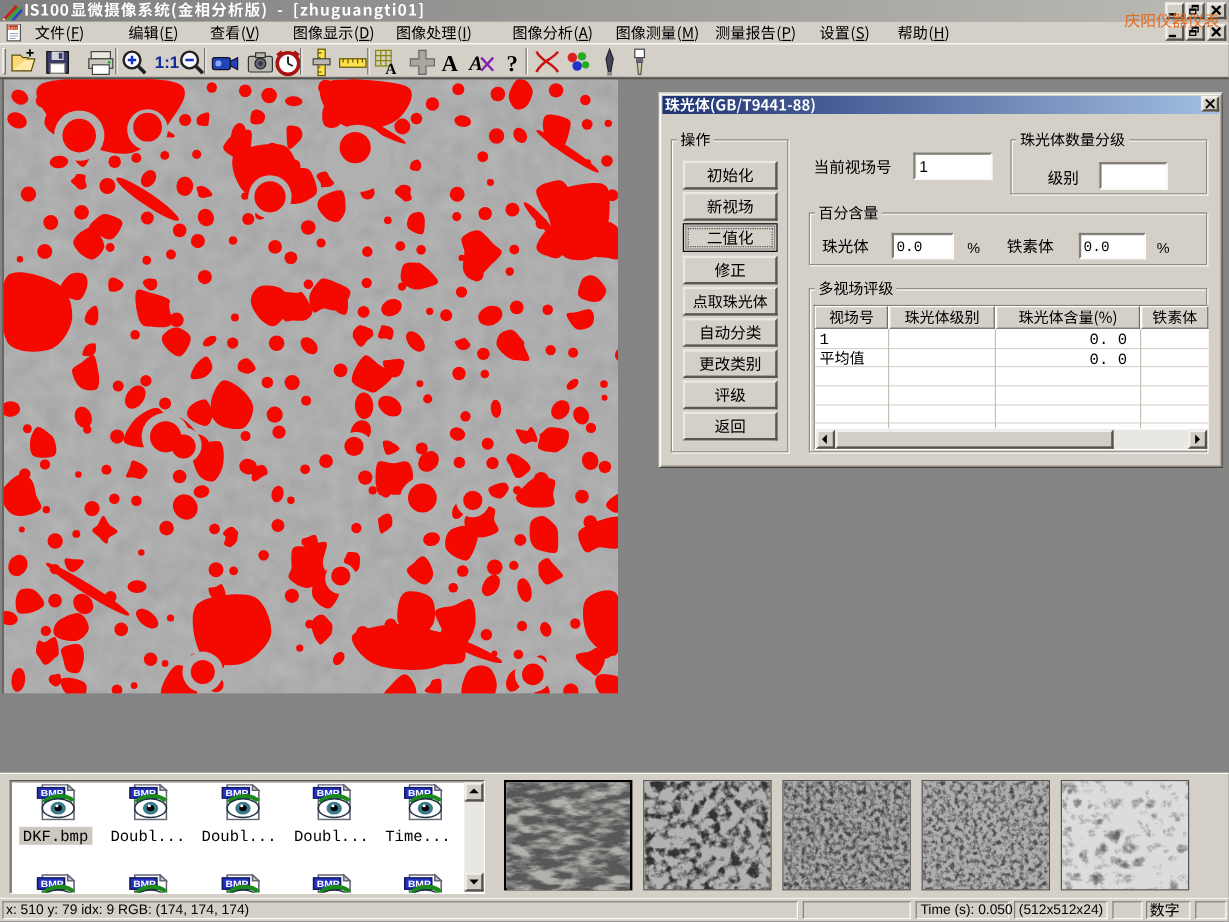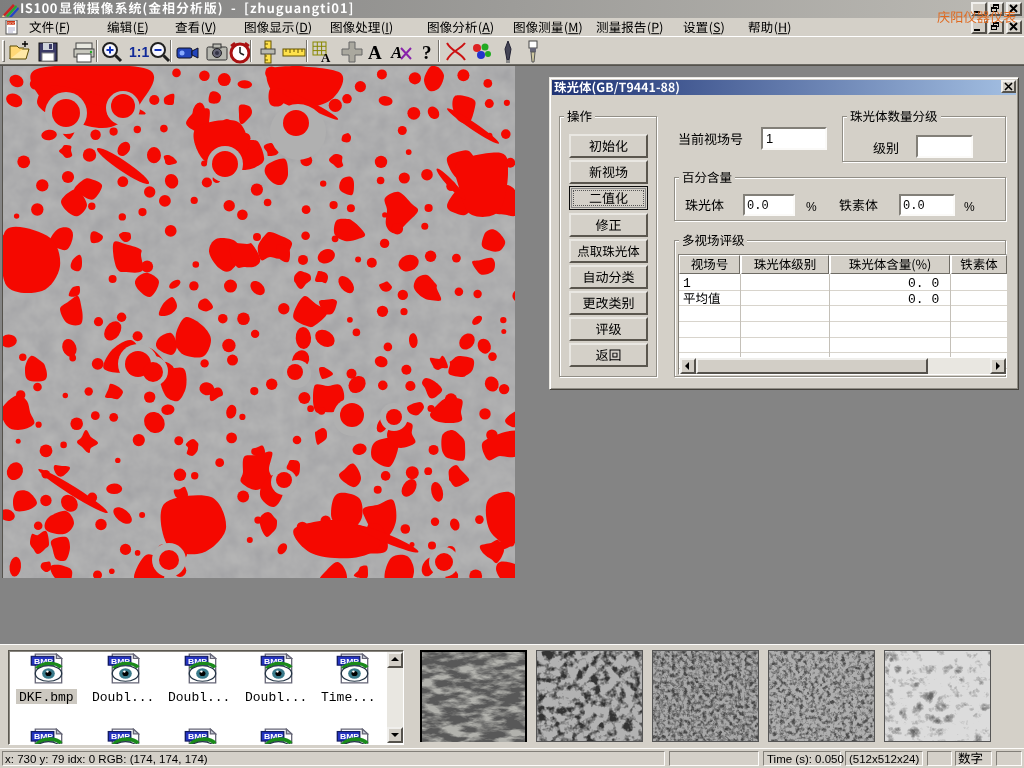--- a/index.html
+++ b/index.html
@@ -714,21 +714,21 @@
       <rect width="105" height="90" fill="#dcdcdc" filter="url(#t5)"></rect>
     </svg>
     <div class="abs face" style="left:0;top:748px;width:1024px;height:20px;border-top:1px solid #fdfcfa;"></div>
     <div class="abs" style="left:2px;top:751px;width:663px;height:15px;border:1px solid;border-color:#827f78 #fdfcfa #fdfcfa #827f78;"></div>
     <div class="abs" style="left:669px;top:751px;width:90px;height:15px;border:1px solid;border-color:#827f78 #fdfcfa #fdfcfa #827f78;"></div>
     <div class="abs" style="left:763px;top:751px;width:78px;height:15px;border:1px solid;border-color:#827f78 #fdfcfa #fdfcfa #827f78;"></div>
     <div class="abs" style="left:845px;top:751px;width:78px;height:15px;border:1px solid;border-color:#827f78 #fdfcfa #fdfcfa #827f78;"></div>
     <div class="abs" style="left:927px;top:751px;width:25px;height:15px;border:1px solid;border-color:#827f78 #fdfcfa #fdfcfa #827f78;"></div>
     <div class="abs" style="left:955px;top:751px;width:37px;height:15px;border:1px solid;border-color:#827f78 #fdfcfa #fdfcfa #827f78;"></div>
     <div class="abs" style="left:996px;top:751px;width:26px;height:15px;border:1px solid;border-color:#827f78 #fdfcfa #fdfcfa #827f78;"></div>
-    <div class="abs" style="left:5px;top:753px;font-size:11.5px;">x: 730 y: 79  idx: 0  RGB: (174, 174, 174)</div>
+    <div class="abs" style="left:5px;top:753px;font-size:11.5px;">x: 510 y: 79  idx: 9  RGB: (174, 174, 174)</div>
     <div class="abs" style="left:767px;top:753px;font-size:11.5px;">Time (s): 0.050</div>
     <div class="abs" style="left:849px;top:753px;font-size:11.5px;">(512x512x24)</div>
     <svg class="abs" style="left:0;top:0;z-index:50;pointer-events:none" width="1024" height="768" viewBox="0 0 1024 768">
       <defs>
         <path id="g0" d="M11 0L29 0L29 89L11 89Z"></path>
         <path id="g1" d="M37 -2C58 -2 70 11 70 25C70 38 63 45 52 49L41 54C33 57 27 60 27 66C27 72 32 75 39 75C47 75 53 72 58 68L67 79C60 86 50 90 39 90C21 90 9 79 9 65C9 52 18 45 27 41L39 36C46 33 52 30 52 24C52 18 47 14 38 14C30 14 21 18 15 24L5 11C14 3 26 -2 37 -2Z"></path>
         <path id="g2" d="M10 0L63 0L63 14L47 14L47 89L33 89C28 85 22 83 13 81L13 70L29 70L29 14L10 14Z"></path>
         <path id="g3" d="M35 -2C54 -2 66 14 66 45C66 75 54 90 35 90C17 90 5 75 5 45C5 14 17 -2 35 -2ZM35 12C28 12 22 20 22 45C22 70 28 77 35 77C43 77 49 70 49 45C49 20 43 12 35 12Z"></path>
         <path id="g4" d="M33 67L86 67L86 59L33 59ZM33 85L86 85L86 77L33 77ZM19 96L19 48L101 48L101 96ZM96 42C93 34 87 24 83 18L94 13C98 19 104 28 109 37ZM12 36C16 29 21 19 24 13L35 18C33 24 28 34 24 41ZM67 44L67 8L53 8L53 44L39 44L39 8L4 8L4 -5L116 -5L116 8L80 8L80 44Z"></path>
         <path id="g5" d="M22 102C18 95 10 85 2 79C4 76 8 71 9 68C19 75 29 87 35 97ZM39 39L39 25C39 17 38 7 31 0C33 -2 38 -7 40 -10C49 0 51 14 51 25L51 28L60 28L60 19C60 15 58 12 57 11C58 8 61 3 61 -1C63 2 66 5 82 15C81 17 80 21 80 25L72 20L72 39ZM91 66L100 66C99 56 97 46 95 37C92 45 91 54 90 63ZM34 55L34 43L75 43L75 47C77 45 78 42 79 41L82 45C84 36 86 28 88 21C83 12 77 5 68 -1C70 -3 75 -9 76 -11C83 -6 89 0 94 7C98 0 103 -6 109 -10C111 -7 115 -1 118 1C111 6 106 12 101 20C107 33 110 48 112 66L116 66L116 78L94 78C95 85 97 92 98 100L84 102C83 84 79 67 72 55ZM24 77C19 65 10 53 1 45C4 42 8 34 9 31C11 34 14 36 16 39L16 -11L29 -11L29 58C31 62 34 66 36 70L36 61L75 61L75 92L66 92L66 73L60 73L60 102L50 102L50 73L45 73L45 92L36 92L36 73Z"></path>

